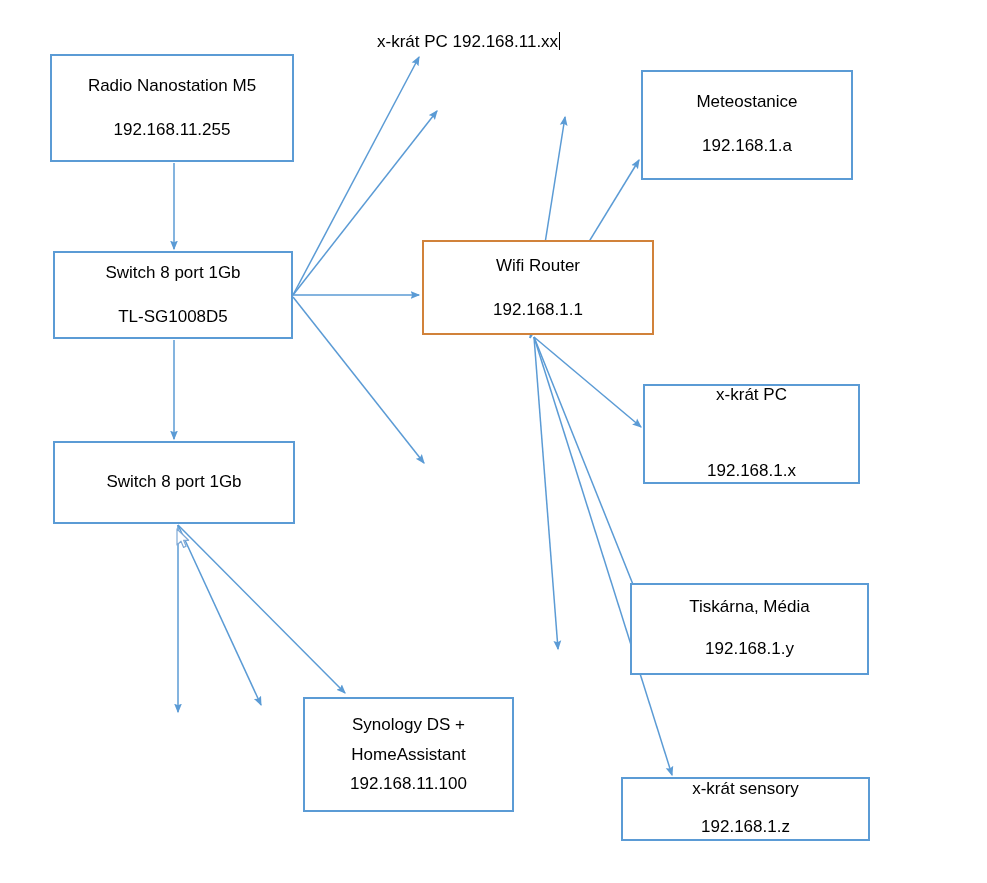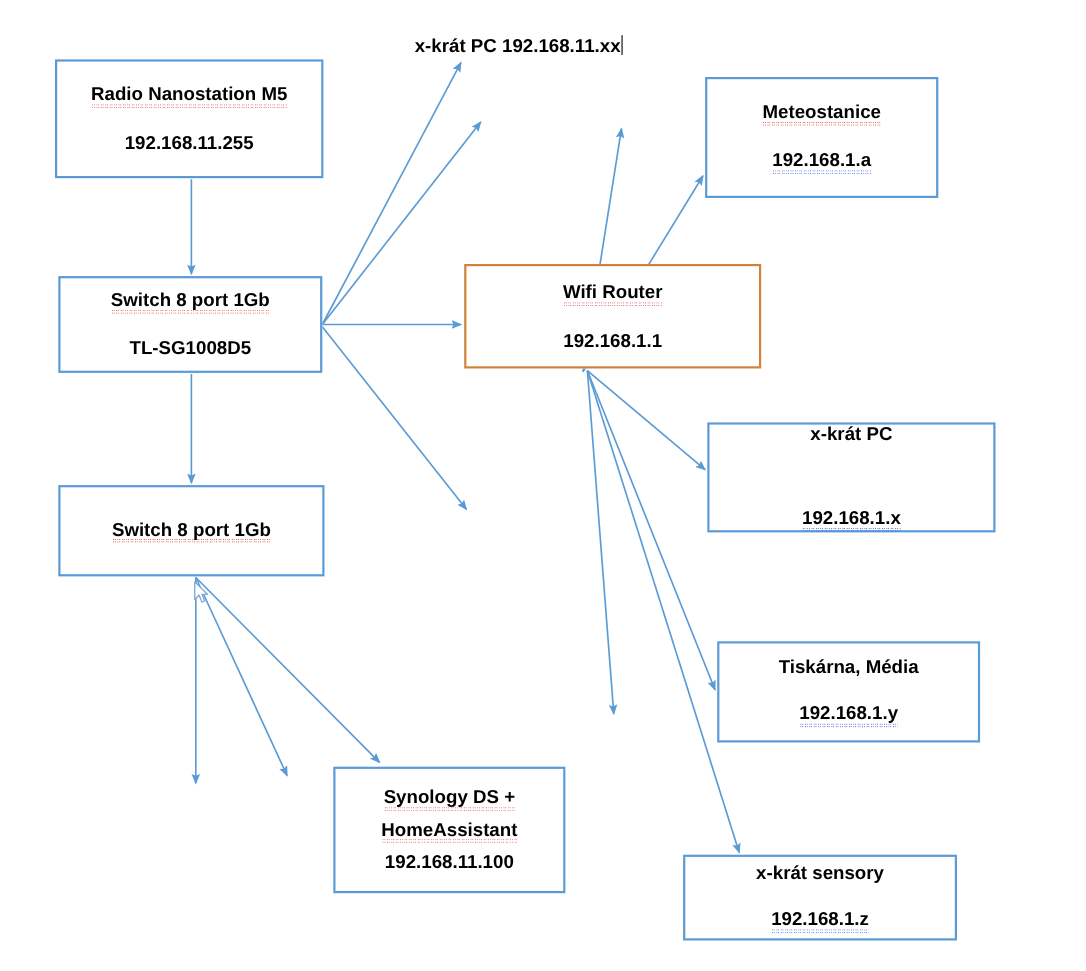--- a/index.html
+++ b/index.html
@@ -9,21 +9,20 @@
   }
   body {
     font-family: "Liberation Sans", sans-serif;
   }
   #canvas {
     position: relative;
     width: 987px;
     height: 883px;
     background: #ffffff;
     overflow: hidden;
-    font-weight: bold;
   }
   #edges {
     position: absolute;
     left: 0;
     top: 0;
     width: 987px;
     height: 883px;
     pointer-events: none;
   }
   .node {
@@ -135,41 +134,41 @@
         <span class="line">192.168.11.255</span>
       </div>
       <div class="node" style="left: 53px; top: 251px; width: 240px; height: 88px;">
         <span class="line sq-red">Switch 8 port 1Gb</span>
         <div class="gap"></div>
         <span class="line">TL-SG1008D5</span>
       </div>
       <div class="node" style="left: 53px; top: 441px; width: 242px; height: 83px;">
         <span class="line sq-red">Switch 8 port 1Gb</span>
       </div>
-      <div class="node accent" style="left: 422px; top: 240px; width: 270px; height: 95px;">
+      <div class="node accent" style="left: 422px; top: 240px; width: 232px; height: 95px;">
         <span class="line sq-red">Wifi Router</span>
         <div class="gap"></div>
         <span class="line">192.168.1.1</span>
       </div>
       <div class="node" style="left: 641px; top: 70px; width: 212px; height: 110px;">
         <span class="line sq-red">Meteostanice</span>
         <div class="gap"></div>
         <span class="line sq-blue">192.168.1.a</span>
       </div>
-      <div class="node" style="left: 643px; top: 384px; width: 262px; height: 100px; gap: 28px;">
+      <div class="node" style="left: 643px; top: 384px; width: 217px; height: 100px; gap: 28px;">
         <span class="line">x-krát PC</span>
         <div class="gap"></div>
         <span class="line sq-blue">192.168.1.x</span>
       </div>
-      <div class="node" style="left: 652px; top: 583px; width: 239px; height: 92px;">
+      <div class="node" style="left: 630px; top: 583px; width: 239px; height: 92px;">
         <span class="line">Tiskárna, Média</span>
         <div class="gap"></div>
         <span class="line sq-blue">192.168.1.y</span>
       </div>
-      <div class="node" style="left: 621px; top: 777px; width: 249px; height: 78px;">
+      <div class="node" style="left: 621px; top: 777px; width: 249px; height: 64px;">
         <span class="line">x-krát sensory</span>
         <div class="gap"></div>
         <span class="line sq-blue">192.168.1.z</span>
       </div>
       <div class="node" style="left: 303px; top: 697px; width: 211px; height: 115px;">
         <span class="line sq-red">Synology DS +</span>
         <div class="gap-sm"></div>
         <span class="line sq-red">HomeAssistant</span>
         <div class="gap-sm"></div>
         <span class="line">192.168.11.100</span>

